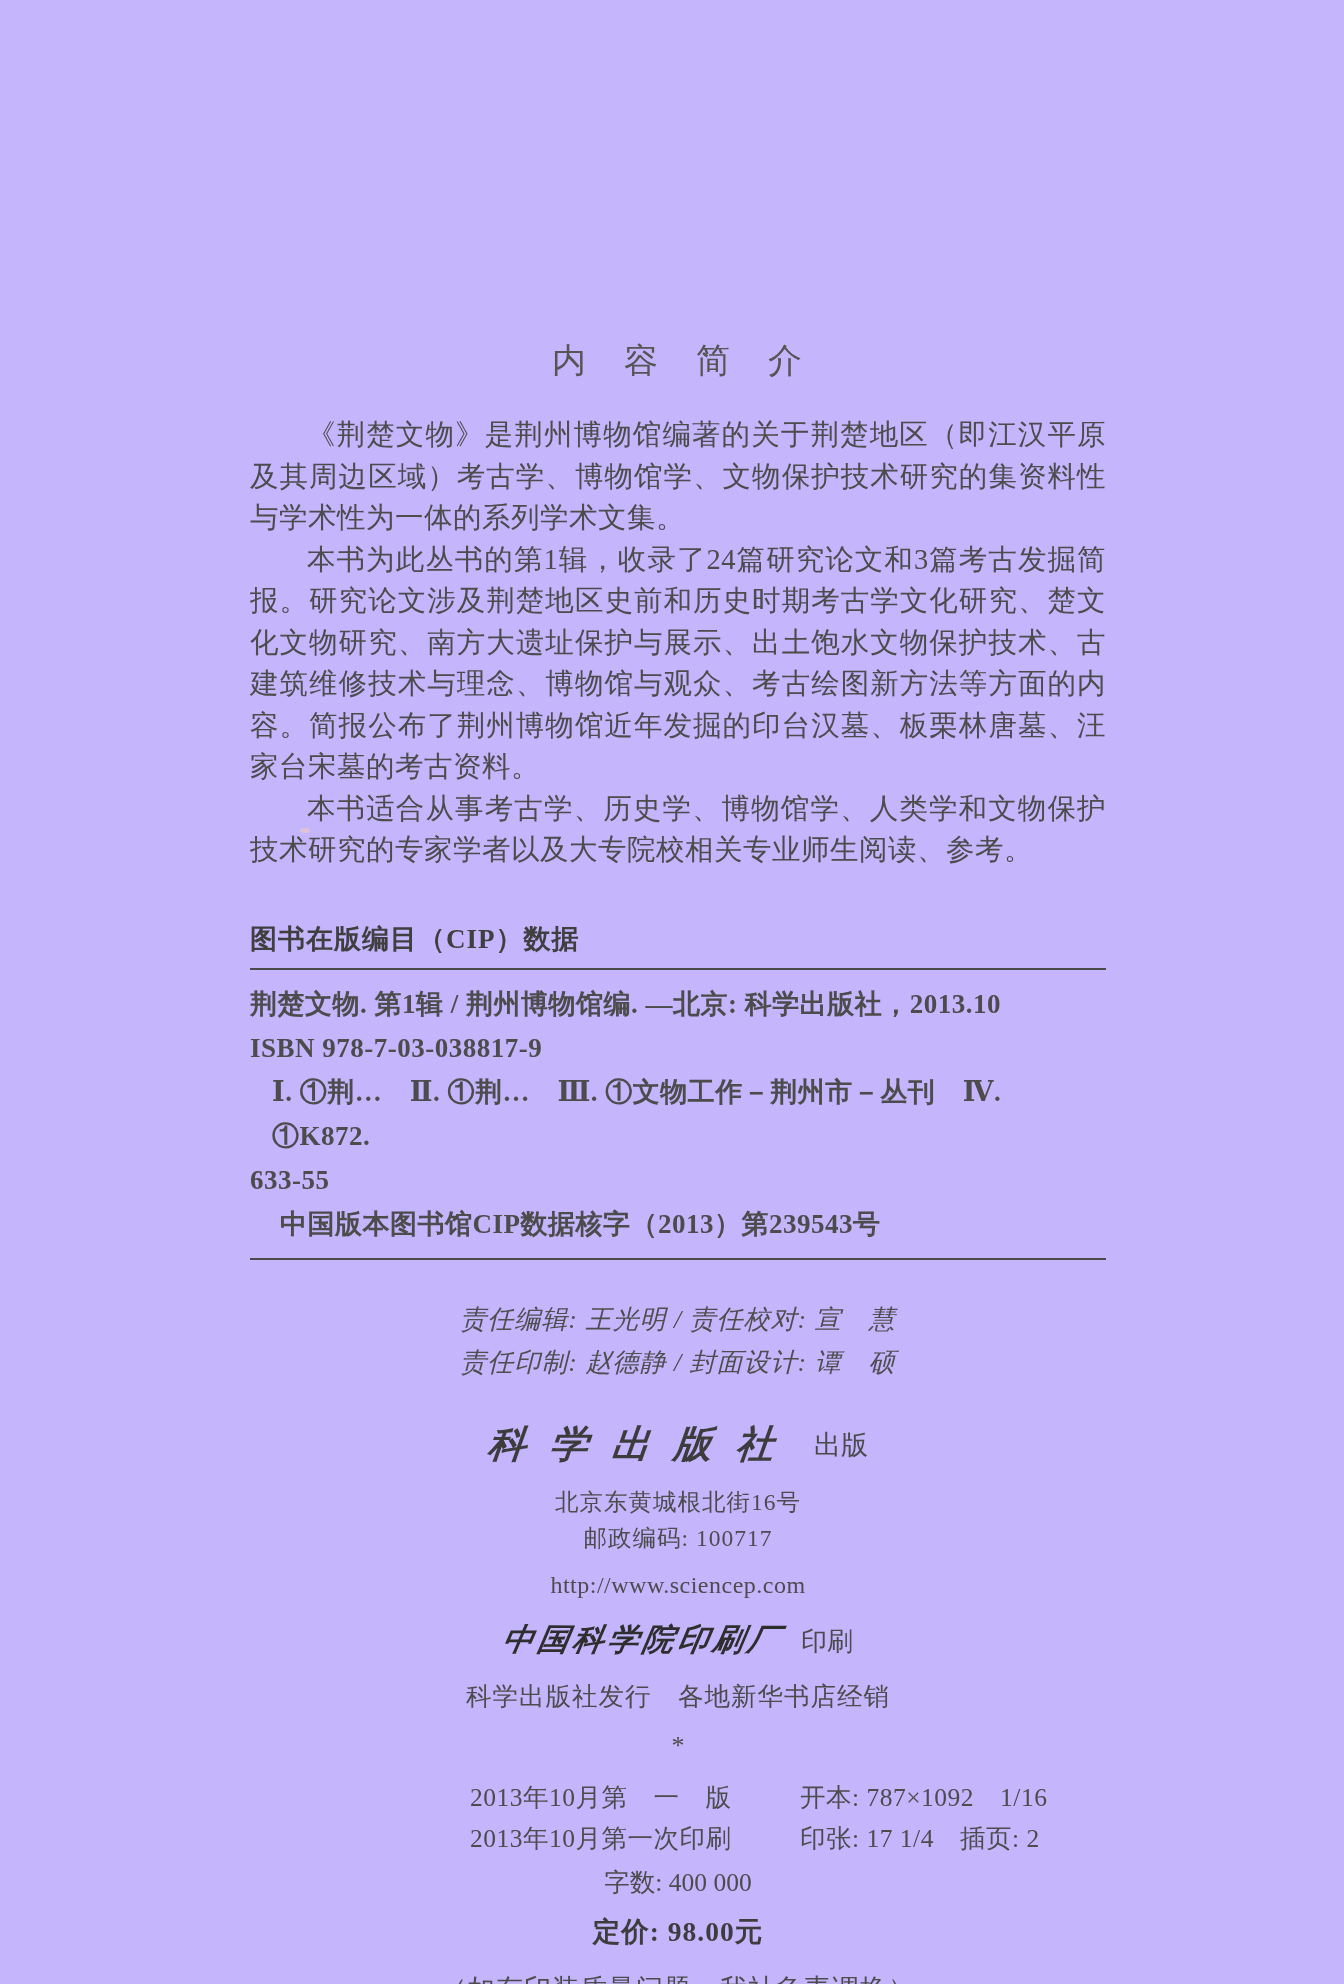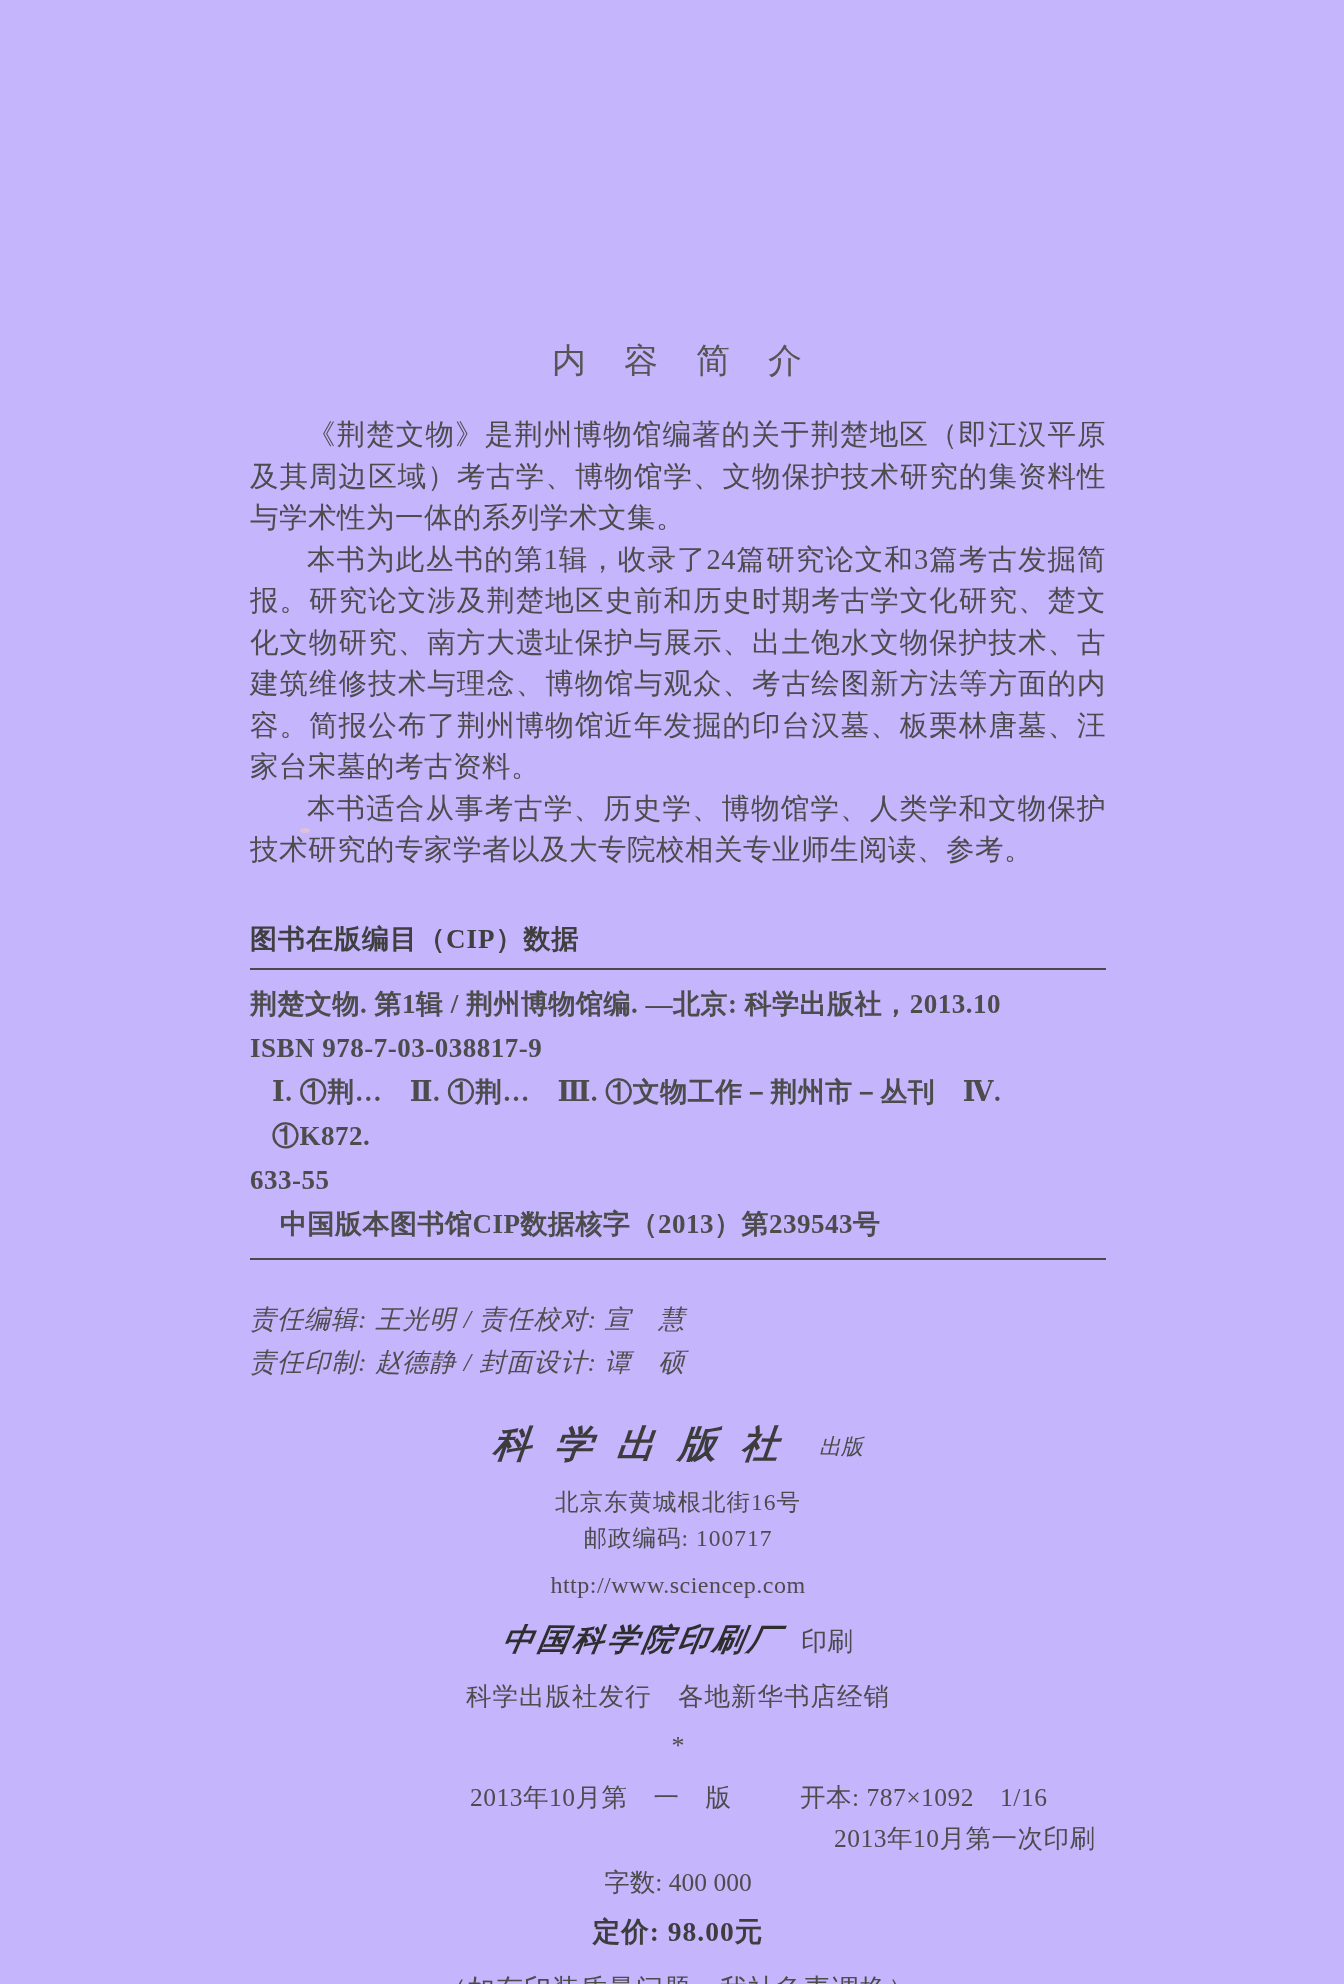--- a/index.html
+++ b/index.html
@@ -59,44 +59,44 @@
     color: #4c4c4c;
     letter-spacing: 0.5px;
     font-weight: bold;
   }
   .cip-line.lead { margin-top: 12px; }
   .cip-indent-sm { padding-left: 22px; }
   .cip-indent { padding-left: 30px; }
   
   .credits {
     margin-top: 38px;
+    text-align: center;
     font-style: italic;
     font-size: 26px;
     line-height: 43px;
     color: #4e4e4e;
     letter-spacing: 1px;
   }
   
   .pubblock { margin-top: 34px; text-align: center; }
   .pub-line { line-height: 52px; }
   .pub-logo {
     display: inline-block;
     font-size: 38px;
     font-weight: 700;
     font-style: italic;
     letter-spacing: 24px;
     transform: skewX(-6deg);
     color: #3c3c3c;
   }
   .pub-label {
-    font-size: 22px;
+    font-size: 27px;
     color: #4a4a4a;
     margin-left: 12px;
     vertical-align: 3px;
-    font-style: italic;
   }
   .addr-line {
     font-size: 23.5px;
     line-height: 36px;
     color: #4c4c4c;
     letter-spacing: 1px;
     text-align: center;
   }
   .addr-line.first { margin-top: 6px; }
   .url-line {
@@ -227,20 +227,21 @@
       <div class="dist-line">科学出版社发行　各地新华书店经销</div>
       <div class="star-sep">*</div>
 
       <div class="edition">
         <div class="ed-row">
           <span class="ed-left">2013年10月第　一　版</span>
           <span class="ed-right">开本: 787×1092　1/16</span>
         </div>
         <div class="ed-row">
           <span class="ed-left">2013年10月第一次印刷</span>
+          <span class="ed-right">印张: 17 1/4　插页: 2</span>
         </div>
         <div class="wordcount">字数: 400 000</div>
         <div class="price">定价: 98.00元</div>
         <div class="note">（如有印装质量问题，我社负责调换）</div>
       </div>
     </div>
 
   </div>
 </div>
 

